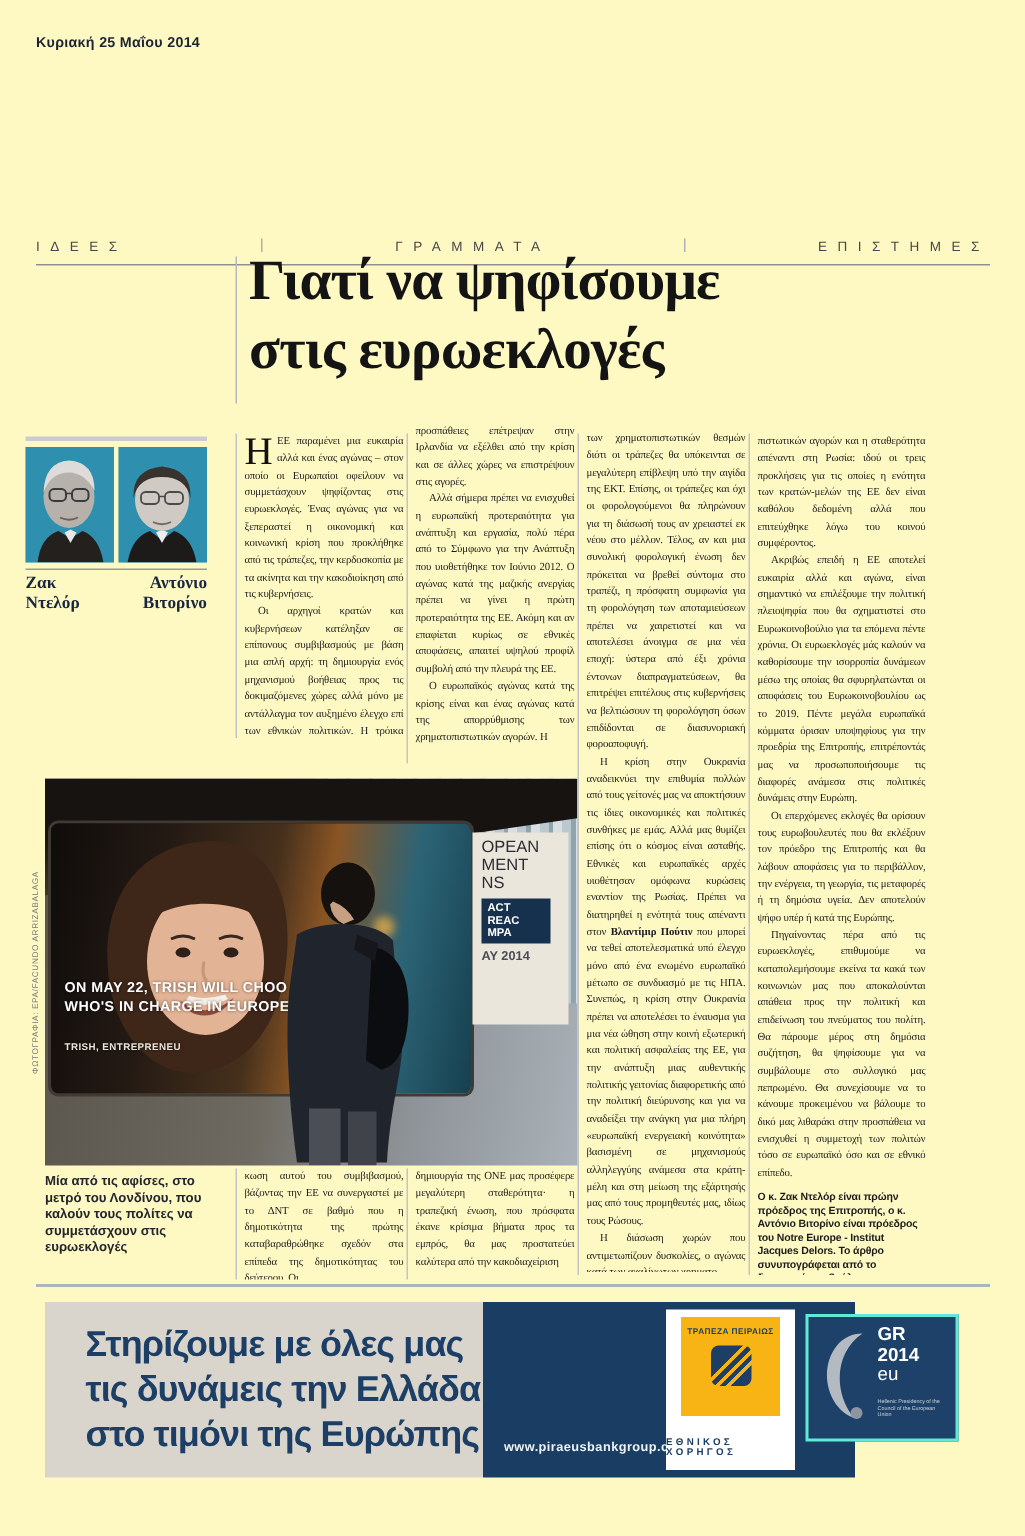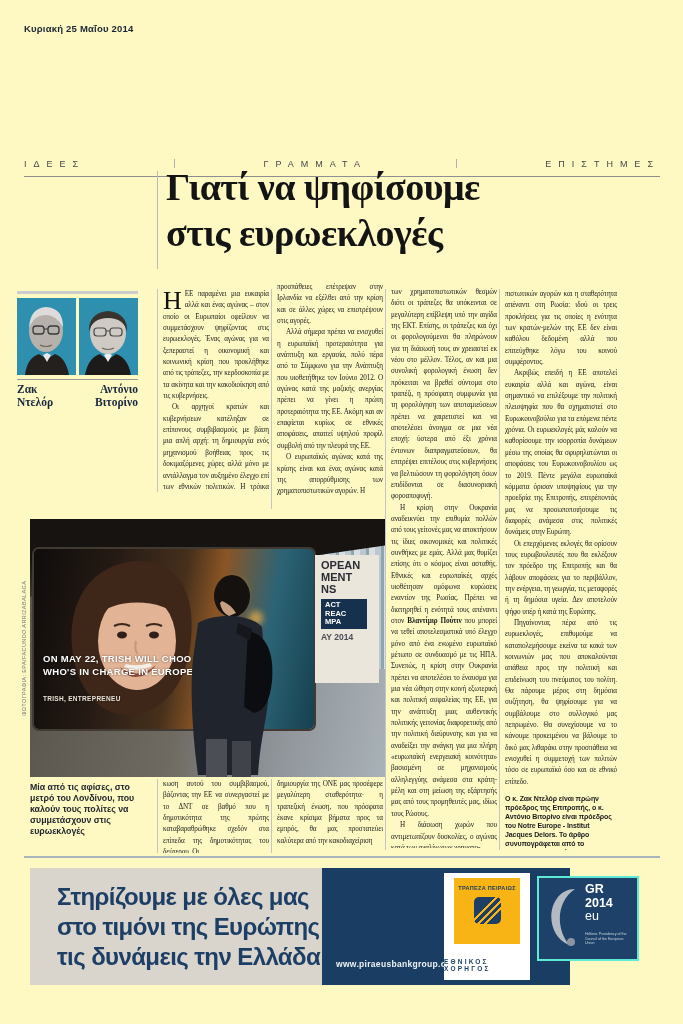--- a/index.html
+++ b/index.html
@@ -78,21 +78,21 @@
                box-shadow:0 0 0 2px #403a32; }
   .bokeh { position:absolute; border-radius:50%; filter:blur(3px); }
   .bb-woman { position:absolute; left:26px; top:4px; }
   .bb-line { position:absolute; font-family:"Liberation Sans",sans-serif; font-weight:bold;
              color:#ffffff; letter-spacing:0.3px; text-shadow:0 0 2px rgba(0,0,0,0.6); white-space:nowrap;text-align:center; }
   .bb-l1 { left:9px; top:104px; font-size:9.5px; }
   .bb-l2 { left:9px; top:117px; font-size:9.5px; }
   .bb-sub { left:9px; top:146px; font-size:6.5px; color:#e9e3d8; }
   .poster { position:absolute; right:6px; top:36px; width:64px; height:128px; background:#eae6dc;
             overflow:hidden; padding:4px 0 0 6px; box-sizing:border-box; }
-  .poster-frag { font-family:"Liberation Sans",sans-serif; font-weight:bold; font-size:11px;
+  .poster-frag { font-family:"Liberation Sans",sans-serif; font-weight:normal; font-size:11px;
                  line-height:12px; color:#2b2b33; }
   .poster-badge { margin-top:4px; width:42px; background:#15314e; color:#fff; padding:2px 0 2px 4px;
                   font-family:"Liberation Sans",sans-serif; font-weight:bold; font-size:7.5px; line-height:8.5px; }
   .poster-date { margin-top:3px; font-family:"Liberation Sans",sans-serif; font-weight:bold;
                  font-size:8.5px; color:#4c4c55; }
   .walker { position:absolute; left:138px; top:50px; }
   .photo-credit { position:absolute; left:21px; top:519px; height:258px; writing-mode:vertical-rl;
                   transform:rotate(180deg); font-family:"Liberation Sans",sans-serif; font-size:5.5px;
                   color:#7a7a7a; letter-spacing:0.4px; text-align:center; }
   .caption { position:absolute; left:30px; top:782px; width:123px; font-family:"Liberation Sans",sans-serif;
@@ -279,22 +279,22 @@
   </div>
   <div class="photo-credit">ΦΩΤΟΓΡΑΦΙΑ: EPA/FACUNDO ARRIZABALAGA</div>
   <div class="caption">Μία από τις αφίσες, στο μετρό του Λονδίνου, που καλούν τους πολίτες να συμμετάσχουν στις ευρωεκλογές</div>
 
   <div class="bottom-rule"></div>
 
   <div class="ad">
     <div class="ad-left">
       <div class="ad-slogan">
         <div>Στηρίζουμε με όλες μας</div>
+        <div>τις δυνάμεις την Ελλάδα</div>
         <div>στο τιμόνι της Ευρώπης</div>
-        <div>τις δυνάμεις την Ελλάδα</div>
       </div>
     </div>
     <div class="ad-right">
       <div class="ad-url">www.piraeusbankgroup.com</div>
       <div class="ad-white-panel">
         <div class="pb-yellow">
           <div class="pb-name">ΤΡΑΠΕΖΑ ΠΕΙΡΑΙΩΣ</div>
           <div class="pb-mark"></div>
         </div>
         <div class="pb-sponsor">ΕΘΝΙΚΟΣ ΧΟΡΗΓΟΣ</div>

